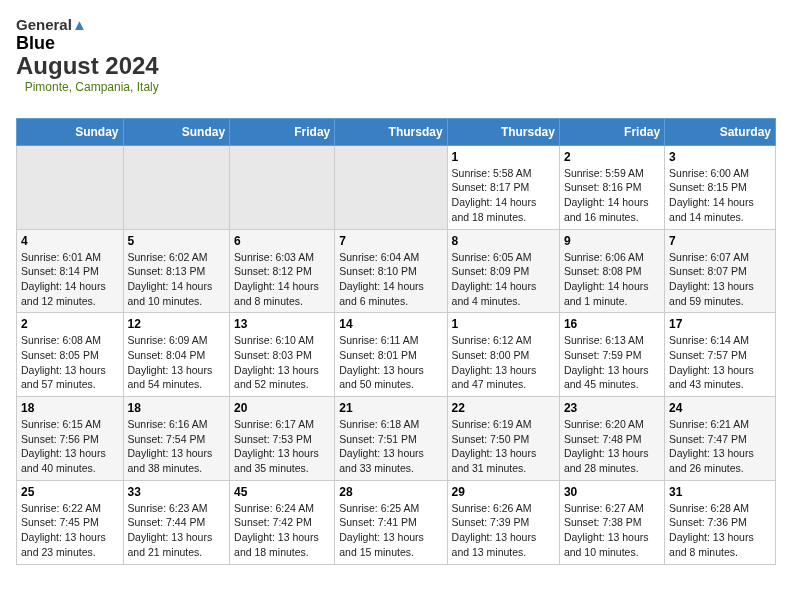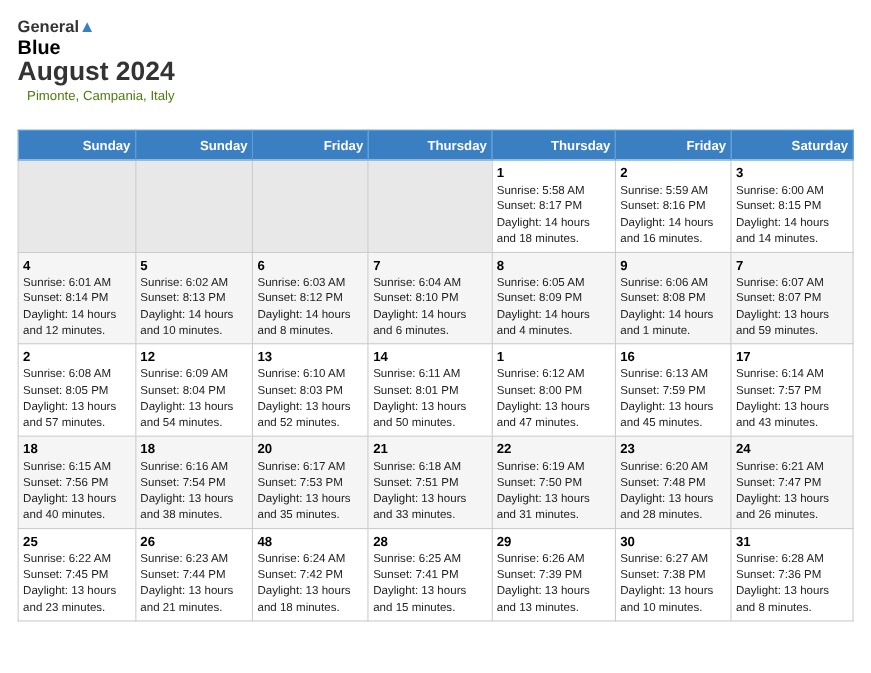--- a/index.html
+++ b/index.html
@@ -214,25 +214,25 @@
         <span class="day-number">24</span>
         <span class="day-info">Sunrise: 6:21 AM<br>Sunset: 7:47 PM<br>Daylight: 13 hours and 26 minutes.</span>
       </td>
       </tr>
       <tr>
         <td>
         <span class="day-number">25</span>
         <span class="day-info">Sunrise: 6:22 AM<br>Sunset: 7:45 PM<br>Daylight: 13 hours and 23 minutes.</span>
       </td>
         <td>
-        <span class="day-number">26</span>
+        <span class="day-number">33</span>
         <span class="day-info">Sunrise: 6:23 AM<br>Sunset: 7:44 PM<br>Daylight: 13 hours and 21 minutes.</span>
       </td>
         <td>
-        <span class="day-number">48</span>
+        <span class="day-number">45</span>
         <span class="day-info">Sunrise: 6:24 AM<br>Sunset: 7:42 PM<br>Daylight: 13 hours and 18 minutes.</span>
       </td>
         <td>
         <span class="day-number">28</span>
         <span class="day-info">Sunrise: 6:25 AM<br>Sunset: 7:41 PM<br>Daylight: 13 hours and 15 minutes.</span>
       </td>
         <td>
         <span class="day-number">29</span>
         <span class="day-info">Sunrise: 6:26 AM<br>Sunset: 7:39 PM<br>Daylight: 13 hours and 13 minutes.</span>
       </td>

